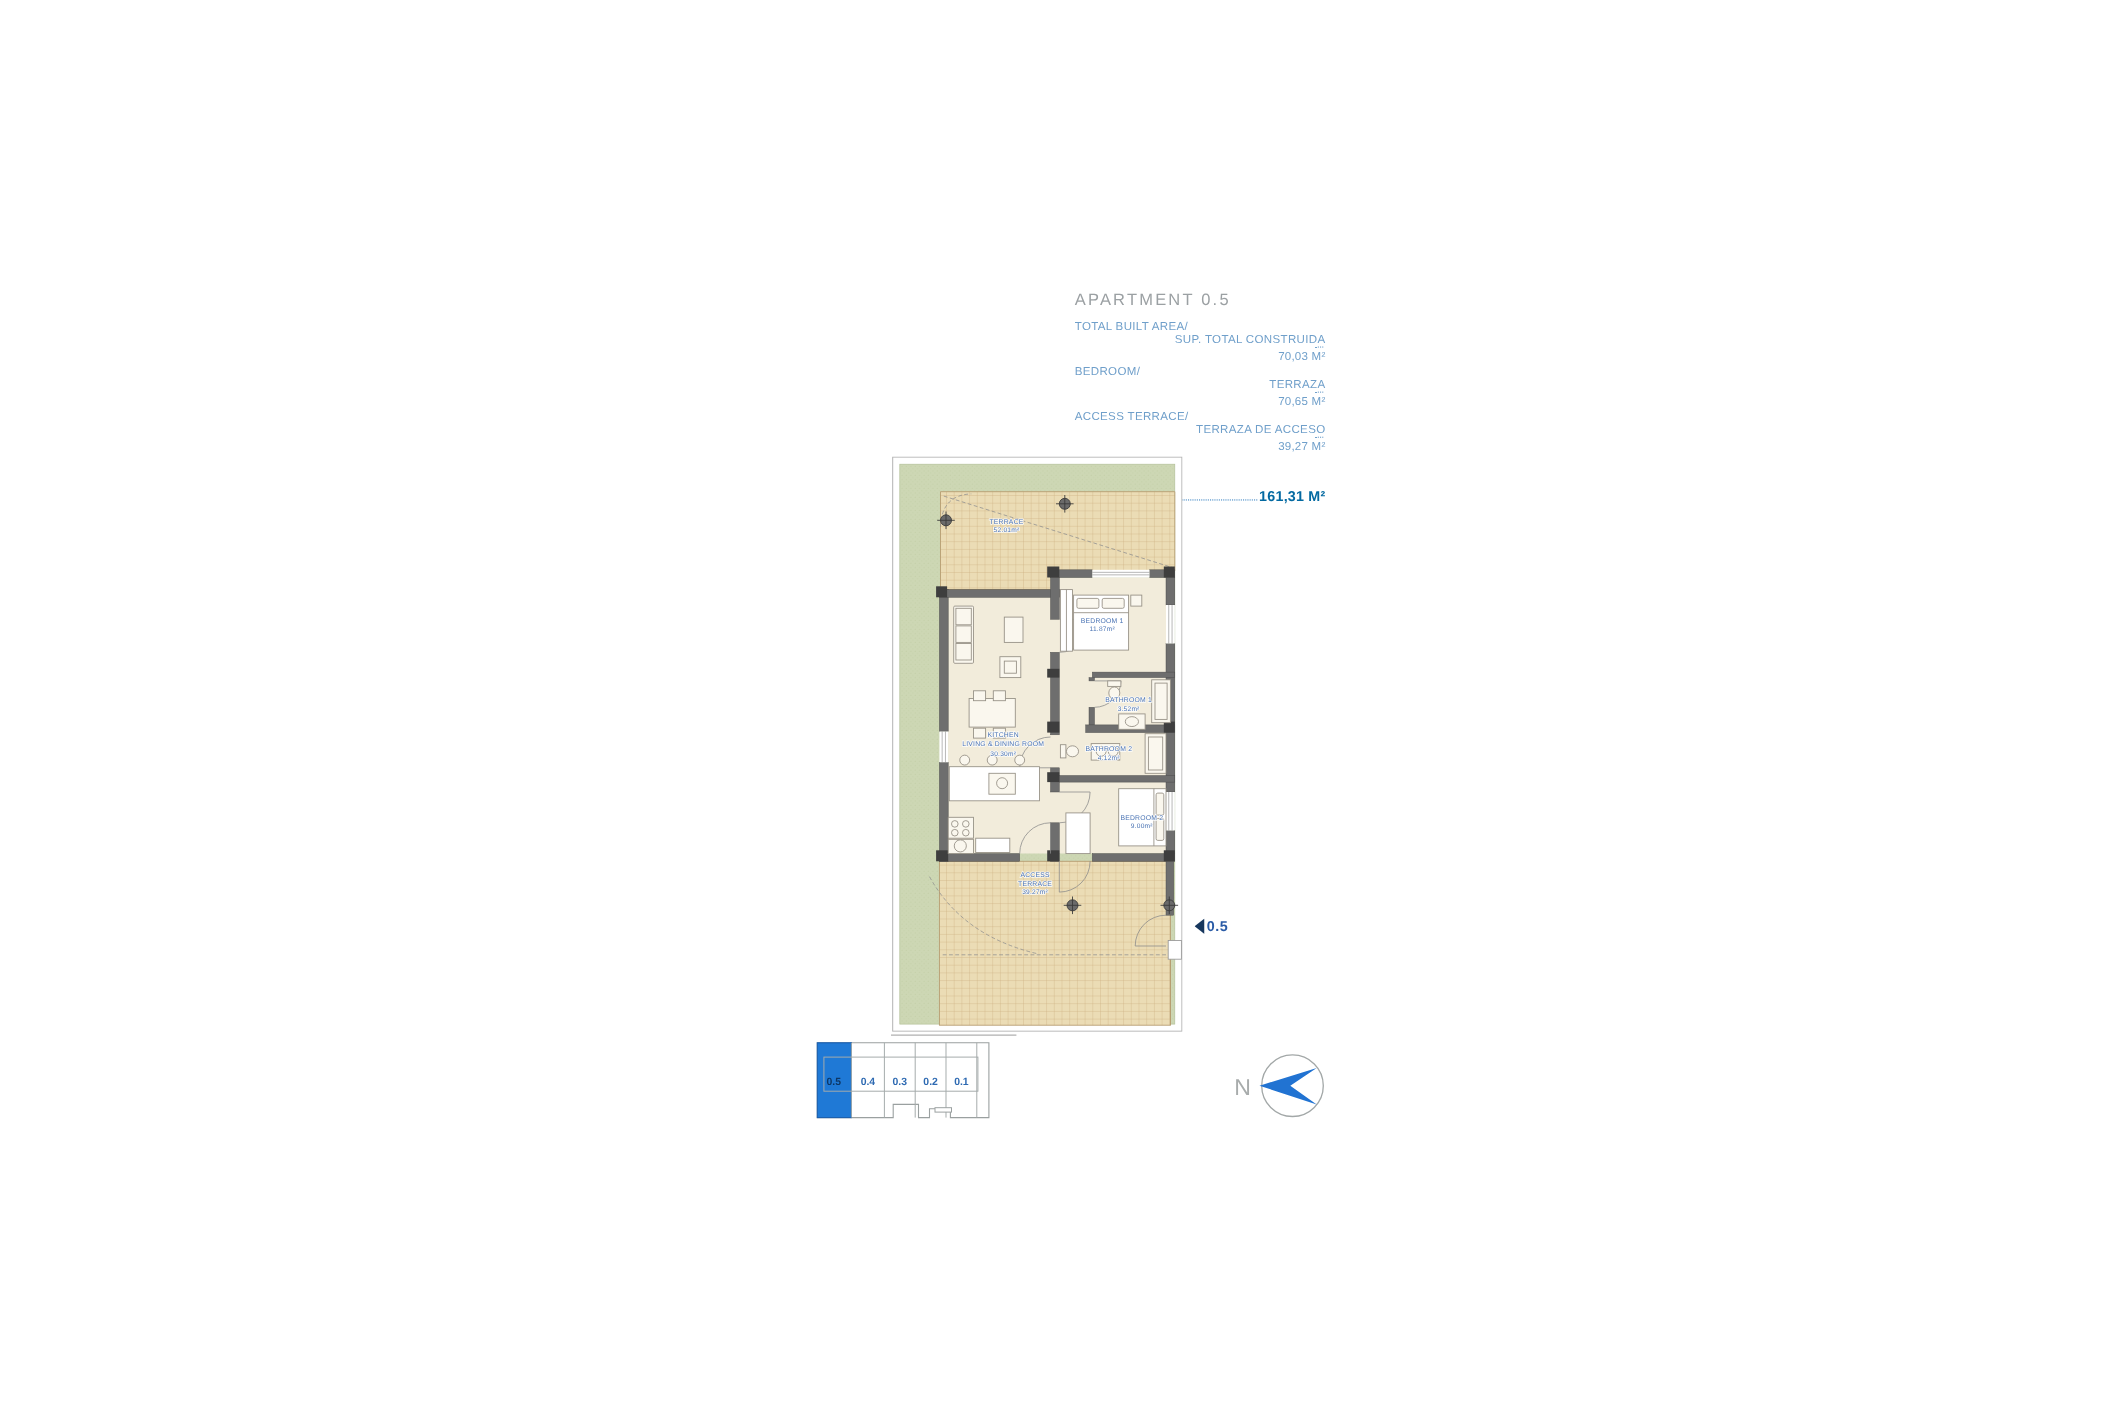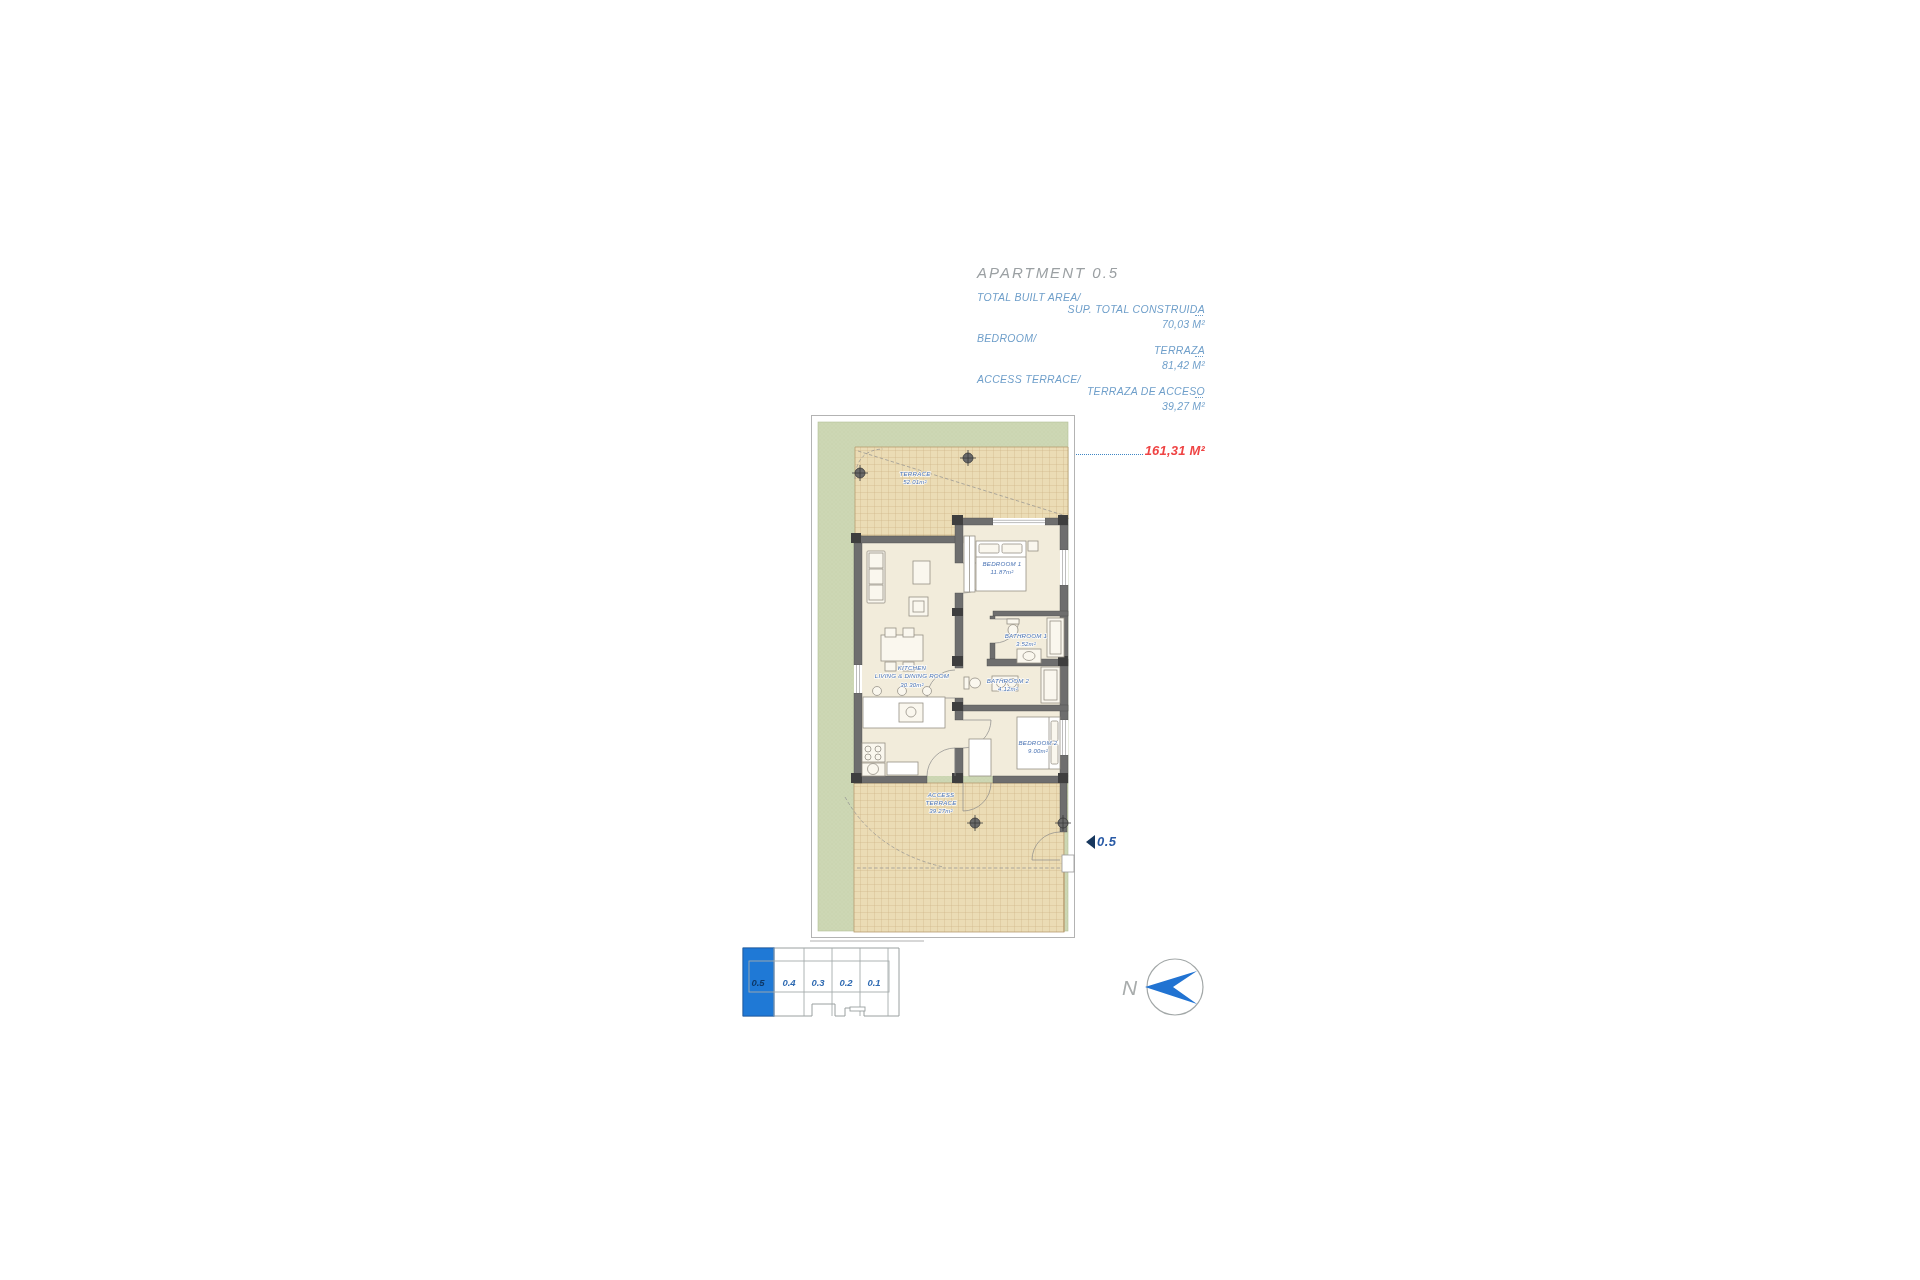--- a/index.html
+++ b/index.html
@@ -1,31 +1,31 @@
 <!DOCTYPE html>
 <html><head>
 <meta charset="utf-8">
 <style>
   html,body{margin:0;padding:0;background:#ffffff;}
   .page{position:relative;width:1920px;height:1040px;background:#ffffff;overflow:hidden;
-        font-family:"Liberation Sans", sans-serif;font-style:italic;}
+        font-family:"Liberation Sans", sans-serif;}
 
   
   .header{position:absolute;left:977px;top:264px;width:228px;}
   .title{font-size:15px;letter-spacing:2px;color:#9ba0a3;margin-bottom:11px;}
   .entry{margin-bottom:3px;}
   .lbl{font-size:10.5px;line-height:11.5px;color:#6f9fca;letter-spacing:.3px;}
   .row{display:flex;align-items:flex-end;flex-direction:column;}
   .row .lbl{white-space:nowrap;}
   .leader{flex:1;border-bottom:1.5px dotted #6f9fca;margin:0 2px 2px 2px;min-width:8px;}
   .val{font-size:10.5px;color:#6f9fca;white-space:nowrap;letter-spacing:.2px;}
   .total-row{display:flex;align-items:flex-end;margin-top:31px;}
   .total-row .lbl{font-size:13px;color:#3f86c4;letter-spacing:.5px;}
   .total-row .leader{border-bottom:1.5px dotted #3f86c4;margin-bottom:3px;}
-  .total-row .val{font-size:13px;color:#ef4444;font-weight:bold;}
+  .total-row .val{font-size:13px;color:#0369a1;font-weight:bold;}
 
   
   .plan{position:absolute;left:811px;top:415px;width:264px;height:523px;}
   .plan text{font-family:"Liberation Sans",sans-serif;fill:#4b74b4;text-anchor:middle;
              paint-order:stroke;stroke:rgba(255,255,255,.85);stroke-width:1.4px;letter-spacing:.2px;}
   .rlabel{font-size:6.2px;}
   .rarea{font-size:6px;}
 
   
   .unit-marker{position:absolute;left:1086px;top:834px;display:flex;align-items:center;gap:2px;}
@@ -52,21 +52,21 @@
         <span class="leader"></span>
         <span class="val">70,03 M²</span>
       </div>
     </div>
 
     <div class="entry">
       <div class="lbl">BEDROOM/</div>
       <div class="row">
         <span class="lbl">TERRAZA</span>
         <span class="leader"></span>
-        <span class="val">81,42 M²</span>
+        <span class="val">70,65 M²</span>
       </div>
     </div>
 
     <div class="entry">
       <div class="lbl">ACCESS TERRACE/</div>
       <div class="row">
         <span class="lbl">TERRAZA DE ACCESO</span>
         <span class="leader"></span>
         <span class="val">39,27 M²</span>
       </div>

